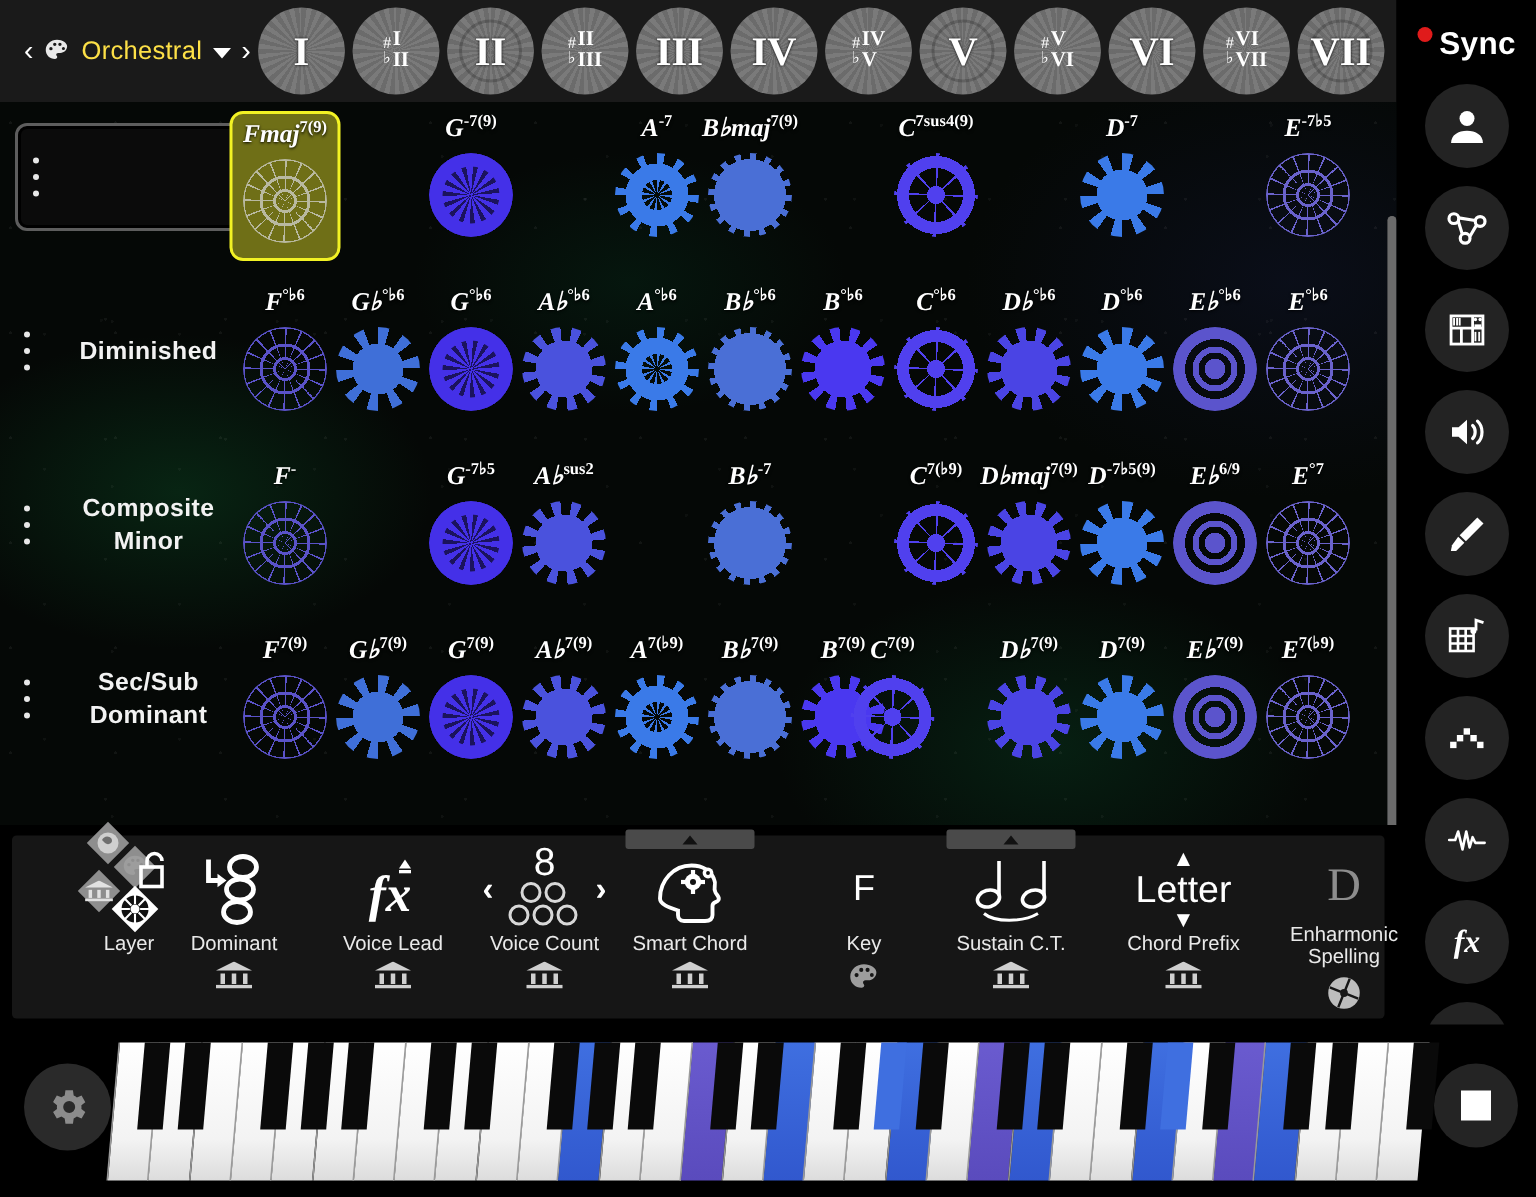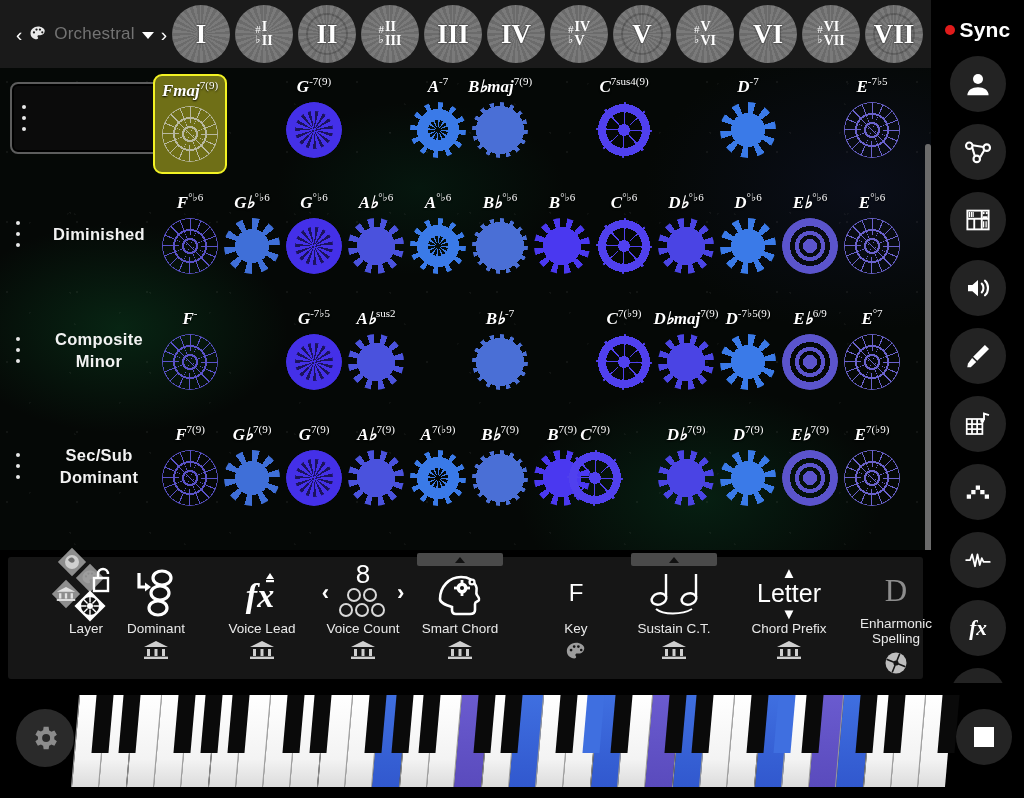--- a/index.html
+++ b/index.html
@@ -25,21 +25,21 @@
   .preset-nav {
     display: flex; align-items: center;
     gap: 7px; padding-left: 16px; width: 172px;
     color: #fff;
   }
   .chev { color:#fff; font-size:19px; line-height:1; cursor:pointer; }
   .palette-ico {
     width:18px;height:18px;position:relative;display:inline-block;
   }
   .palette-ico svg { display:block; }
-  .preset-name { font-size:17px; color:#737373; letter-spacing:.2px; }
+  .preset-name { font-size:17px; color:#fde047; letter-spacing:.2px; }
   .caret-d {
     width:0;height:0;border-left:6px solid transparent;border-right:6px solid transparent;
     border-top:7px solid #fff; margin-top:3px;
   }
   .degree-row { display:flex; align-items:center; gap:5px; }
   .degree {
     width:58px;height:58px;border-radius:50%;
     background:#7a7a7a;
     display:flex;align-items:center;justify-content:center;
     position:relative; cursor:pointer; flex:0 0 auto;
@@ -70,21 +70,21 @@
     background:none;
   }
 
   
   .rail {
     position:absolute; right:0; top:0; width:93px; height:798px;
     background:#000;
     display:flex; flex-direction:column; align-items:center;
   }
   .sync {
-    display:flex;align-items:center;gap:5px;margin-top:18px;
+    display:flex;gap:5px;margin-top:18px;
   }
   .sync .dot { width:10px;height:10px;border-radius:50%;background:#e01b1b; }
   .sync .lbl { color:#fff;font-size:21px;font-weight:bold;letter-spacing:.2px; }
   .rail-btns { margin-top:14px; display:flex; flex-direction:column; gap:12px; align-items:center; }
   .rbtn {
     width:56px;height:56px;border-radius:50%;
     background:#232323;
     display:flex;align-items:center;justify-content:center;
     cursor:pointer;
   }
@@ -137,21 +137,21 @@
     cursor:pointer;
   }
   .cell .clabel {
     position:absolute; top:-2px; left:50%; transform:translateX(-50%);
     white-space:nowrap; color:#fff;
     font-family:"Liberation Serif", serif;
     font-size:17px; font-style:italic; font-weight:600;
     line-height:18px; text-shadow:0 1px 2px #000;
   }
   .cell .clabel sup {
-    font-size:11px; font-style:normal; font-weight:400; vertical-align:super;
+    font-size:11px; font-style:normal; font-weight:700; vertical-align:super;
   }
   .cell .disc {
     position:absolute; left:50%; top:28px; transform:translateX(-50%);
     width:56px; height:56px; border-radius:50%;
   }
   .cell.sel {
     background:#6f6f17; border:2.5px solid #f2f224; border-radius:9px;
     width:74px; height:100px; top:6px;
   }
   .cell.sel .clabel { top:0px; }

